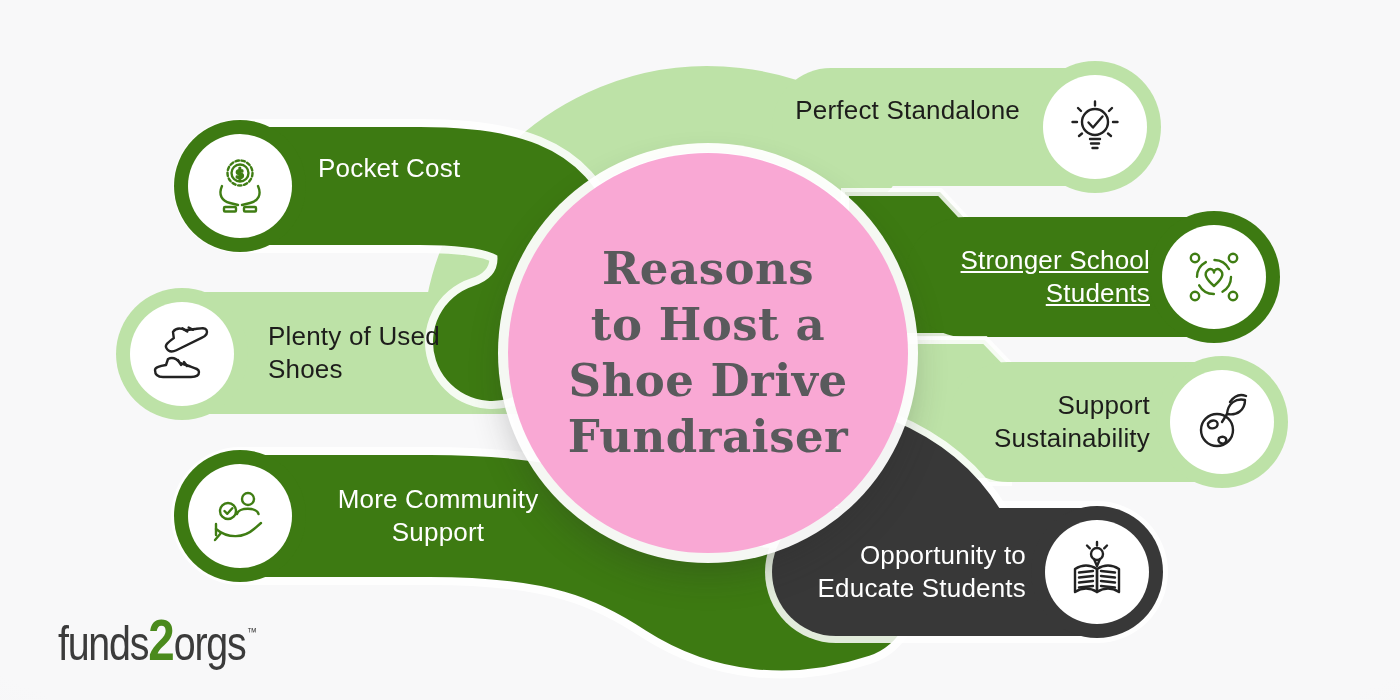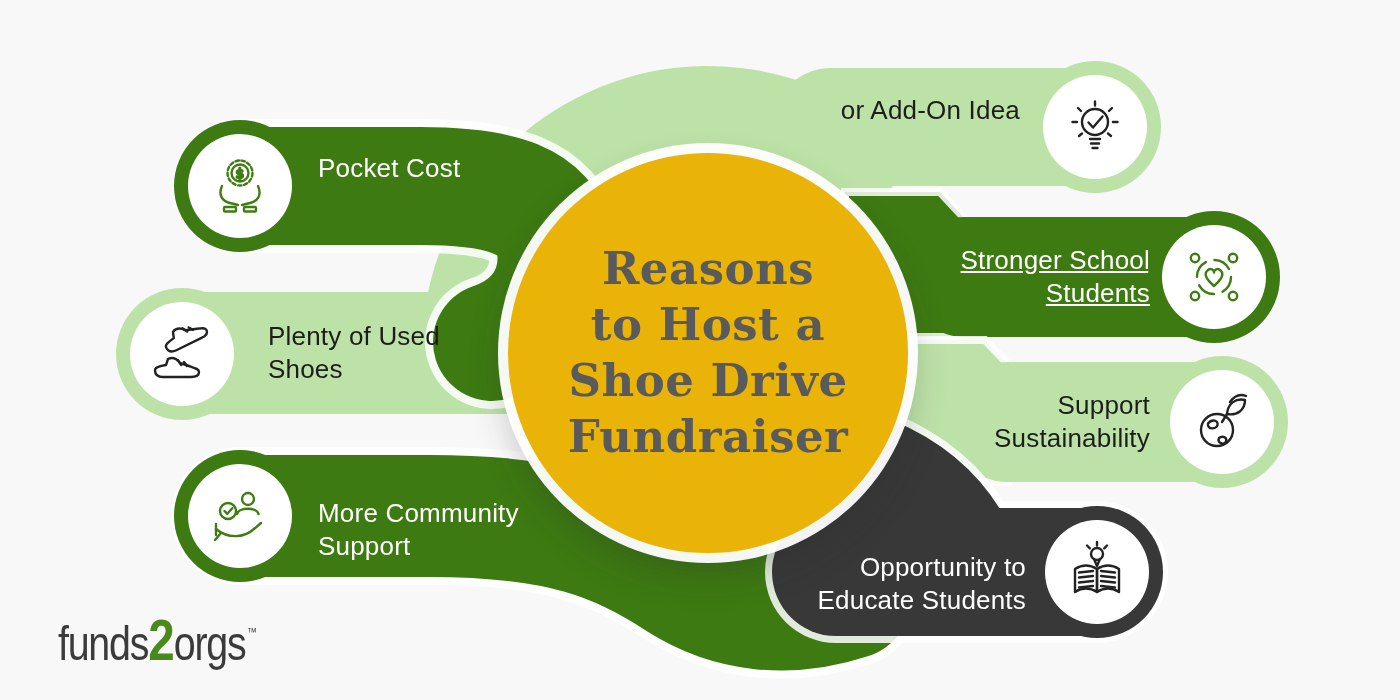--- a/index.html
+++ b/index.html
@@ -4,21 +4,21 @@
 <style>
   html,body{margin:0;padding:0;}
   body{
     width:1400px;height:700px;position:relative;overflow:hidden;
     background:radial-gradient(ellipse 130% 130% at 50% 45%, #f8f8f9 55%, #ebebed 100%);
     font-family:"Liberation Sans", sans-serif;
   }
   #ribbons{position:absolute;left:0;top:0;z-index:0;}
   .center-circle{
     position:absolute;left:508px;top:153px;width:400px;height:400px;border-radius:50%;
-    background:#eab308;z-index:1;
+    background:#f9a8d4;z-index:1;
     box-shadow:0 0 0 10px rgba(255,255,255,.95), 0 18px 38px rgba(40,40,40,.30);
     display:flex;flex-direction:column;align-items:center;justify-content:center;
   }
   .title-line{
     font-family:"DejaVu Serif", serif;font-weight:700;font-size:45px;line-height:56px;
     color:#595a5c;text-align:center;letter-spacing:.5px;
   }
   .pill-label{
     position:absolute;z-index:2;font-size:26px;line-height:33px;font-weight:500;letter-spacing:.2px;
   }
@@ -84,36 +84,36 @@
   <div class="title-line">Fundraiser</div>
 </div>
 
 <div class="pill-label txt-white" style="left:318px;top:152px;width:230px;">
   <span>Pocket Cost</span>
 </div>
 <div class="pill-label txt-dark" style="left:268px;top:320px;width:240px;">
   <span>Plenty of Used</span>
   <span>Shoes</span>
 </div>
-<div class="pill-label txt-white" style="left:318px;top:497px;width:240px;">
+<div class="pill-label txt-white" style="left:318px;top:483px;width:240px;text-align:center;">
   <span>More Community</span>
   <span>Support</span>
 </div>
 <div class="pill-label txt-dark al-right" style="left:790px;top:94px;width:230px;">
-  <span>or Add-On Idea</span>
+  <span>Perfect Standalone</span>
 </div>
 <div class="pill-label txt-white al-right" style="left:928px;top:244px;width:222px;text-decoration:underline;">
   <span>Stronger School</span>
   <span>Students</span>
 </div>
 <div class="pill-label txt-dark al-right" style="left:928px;top:389px;width:222px;">
   <span>Support</span>
   <span>Sustainability</span>
 </div>
-<div class="pill-label txt-white al-right" style="left:798px;top:539px;width:228px;margin-top:12px;">
+<div class="pill-label txt-white al-right" style="left:798px;top:539px;width:228px;">
   <span>Opportunity to</span>
   <span>Educate Students</span>
 </div>
 
 <div class="ring ring-dark" style="left:174px;top:120px;">
   <div class="inner">
     <svg class="icon stroke-green" viewBox="0 0 64 64">
       <circle cx="32" cy="19" r="8.5"></circle>
       <circle cx="32" cy="19" r="12.5" stroke-dasharray="3.4 2.6"></circle>
       <text x="32" y="23.5" font-size="13" text-anchor="middle" fill="#3f7d13" stroke="none" font-family="DejaVu Sans">$</text>

